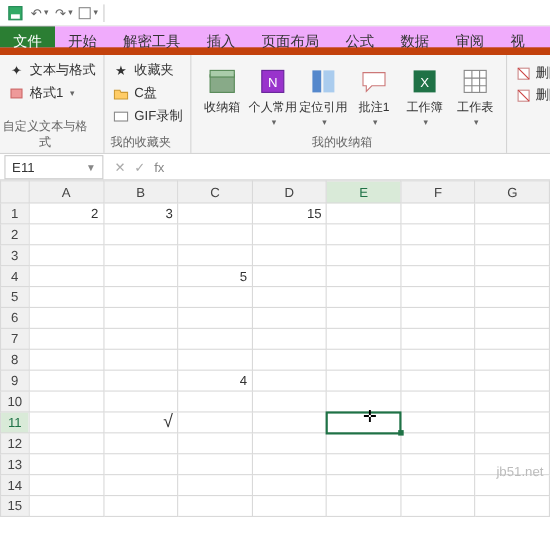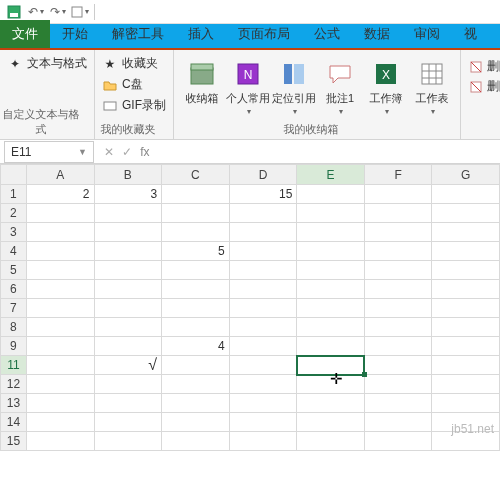--- a/index.html
+++ b/index.html
@@ -1,20 +1,20 @@
 <!DOCTYPE html>
 <html><head>
 <meta charset="utf-8">
 <style>
 *{box-sizing:border-box;margin:0;padding:0;font-family:"Microsoft YaHei",SimSun,sans-serif}
 body{background:#fff;width:500px;height:500px;overflow:hidden;font-size:12px;color:#333;position:relative}
 .qat{height:24px;background:#fff;display:flex;align-items:center;padding:0 4px;gap:2px;border-bottom:1px solid #e0e0e0}
 .qat .ic{width:20px;height:20px;display:flex;align-items:center;justify-content:center;color:#666}
 .qat .sep{width:1px;height:16px;background:#ccc;margin:0 2px}
-.tabs{height:26px;background:#0ea5e9;display:flex;align-items:flex-end;border-bottom:2px solid #c2410c}
+.tabs{height:26px;background:#f0abfc;display:flex;border-bottom:7px solid #c2410c}
 .tab{padding:5px 12px;font-size:13px;color:#333;cursor:pointer}
 .tab.active{background:#2b7e33;color:#fff}
 .ribbon{height:90px;background:#f5f5f5;border-bottom:1px solid #d4d4d4;display:flex}
 .grp{border-right:1px solid #d4d4d4;padding:4px 6px;display:flex;flex-direction:column;justify-content:space-between;position:relative}
 .grp-label{font-size:11px;color:#666;text-align:center;position:absolute;bottom:2px;left:0;right:12px}
 .grp-items{display:flex;flex-direction:column;gap:2px}
 .grp-item{display:flex;align-items:center;gap:4px;font-size:12px;padding:1px;white-space:nowrap}
 .grp-item .ic{width:16px;height:16px;display:inline-flex;align-items:center;justify-content:center}
 .big-btns{display:flex;gap:2px;height:70px}
 .big-btn{width:44px;display:flex;flex-direction:column;align-items:center;justify-content:flex-start;padding-top:4px;gap:2px;font-size:11px;text-align:center;line-height:1.2}
@@ -73,20 +73,28 @@
   <div class="tab">视</div>
 </div>
 
 <div class="ribbon">
   <div class="grp" style="width:100px">
     <div class="grp-items">
       <div class="grp-item">
           <span class="ic">✦</span>
           <span>文本与格式</span>
         </div>
+      <div class="grp-item dd">
+          <span class="ic">
+            <svg width="14" height="14">
+              <rect x="2" y="3" width="10" height="8" fill="#e99" stroke="#c66"></rect>
+            </svg>
+          </span>
+          <span>格式1</span>
+        </div>
     </div>
     <div class="grp-label">自定义文本与格式</div>
   </div>
   <div class="grp" style="width:80px">
     <div class="grp-items">
       <div class="grp-item">
           <span class="ic">★</span>
           <span>收藏夹</span>
         </div>
       <div class="grp-item">
@@ -302,20 +310,30 @@
           <th class="rowh">9</th>
           <td class="cell"></td>
           <td class="cell"></td>
           <td class="cell">4</td>
           <td class="cell"></td>
           <td class="cell"></td>
           <td class="cell"></td>
           <td class="cell"></td>
         </tr>
   <tr>
+          <th class="rowh">10</th>
+          <td class="cell"></td>
+          <td class="cell"></td>
+          <td class="cell"></td>
+          <td class="cell"></td>
+          <td class="cell"></td>
+          <td class="cell"></td>
+          <td class="cell"></td>
+        </tr>
+  <tr>
           <th class="rowh selh">11</th>
           <td class="cell"></td>
           <td class="cell check">√</td>
           <td class="cell"></td>
           <td class="cell"></td>
           <td class="cell sel"></td>
           <td class="cell"></td>
           <td class="cell"></td>
         </tr>
   <tr>

